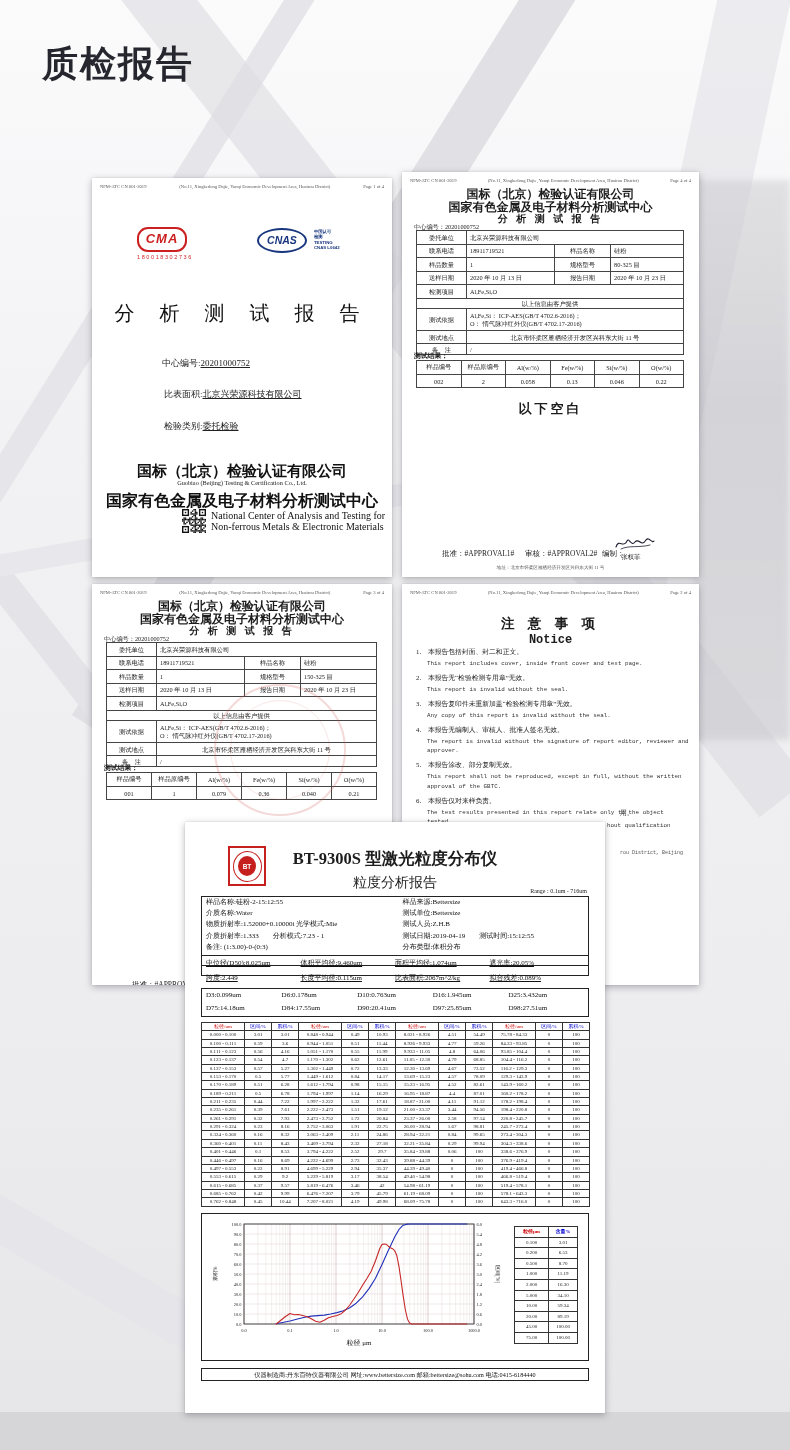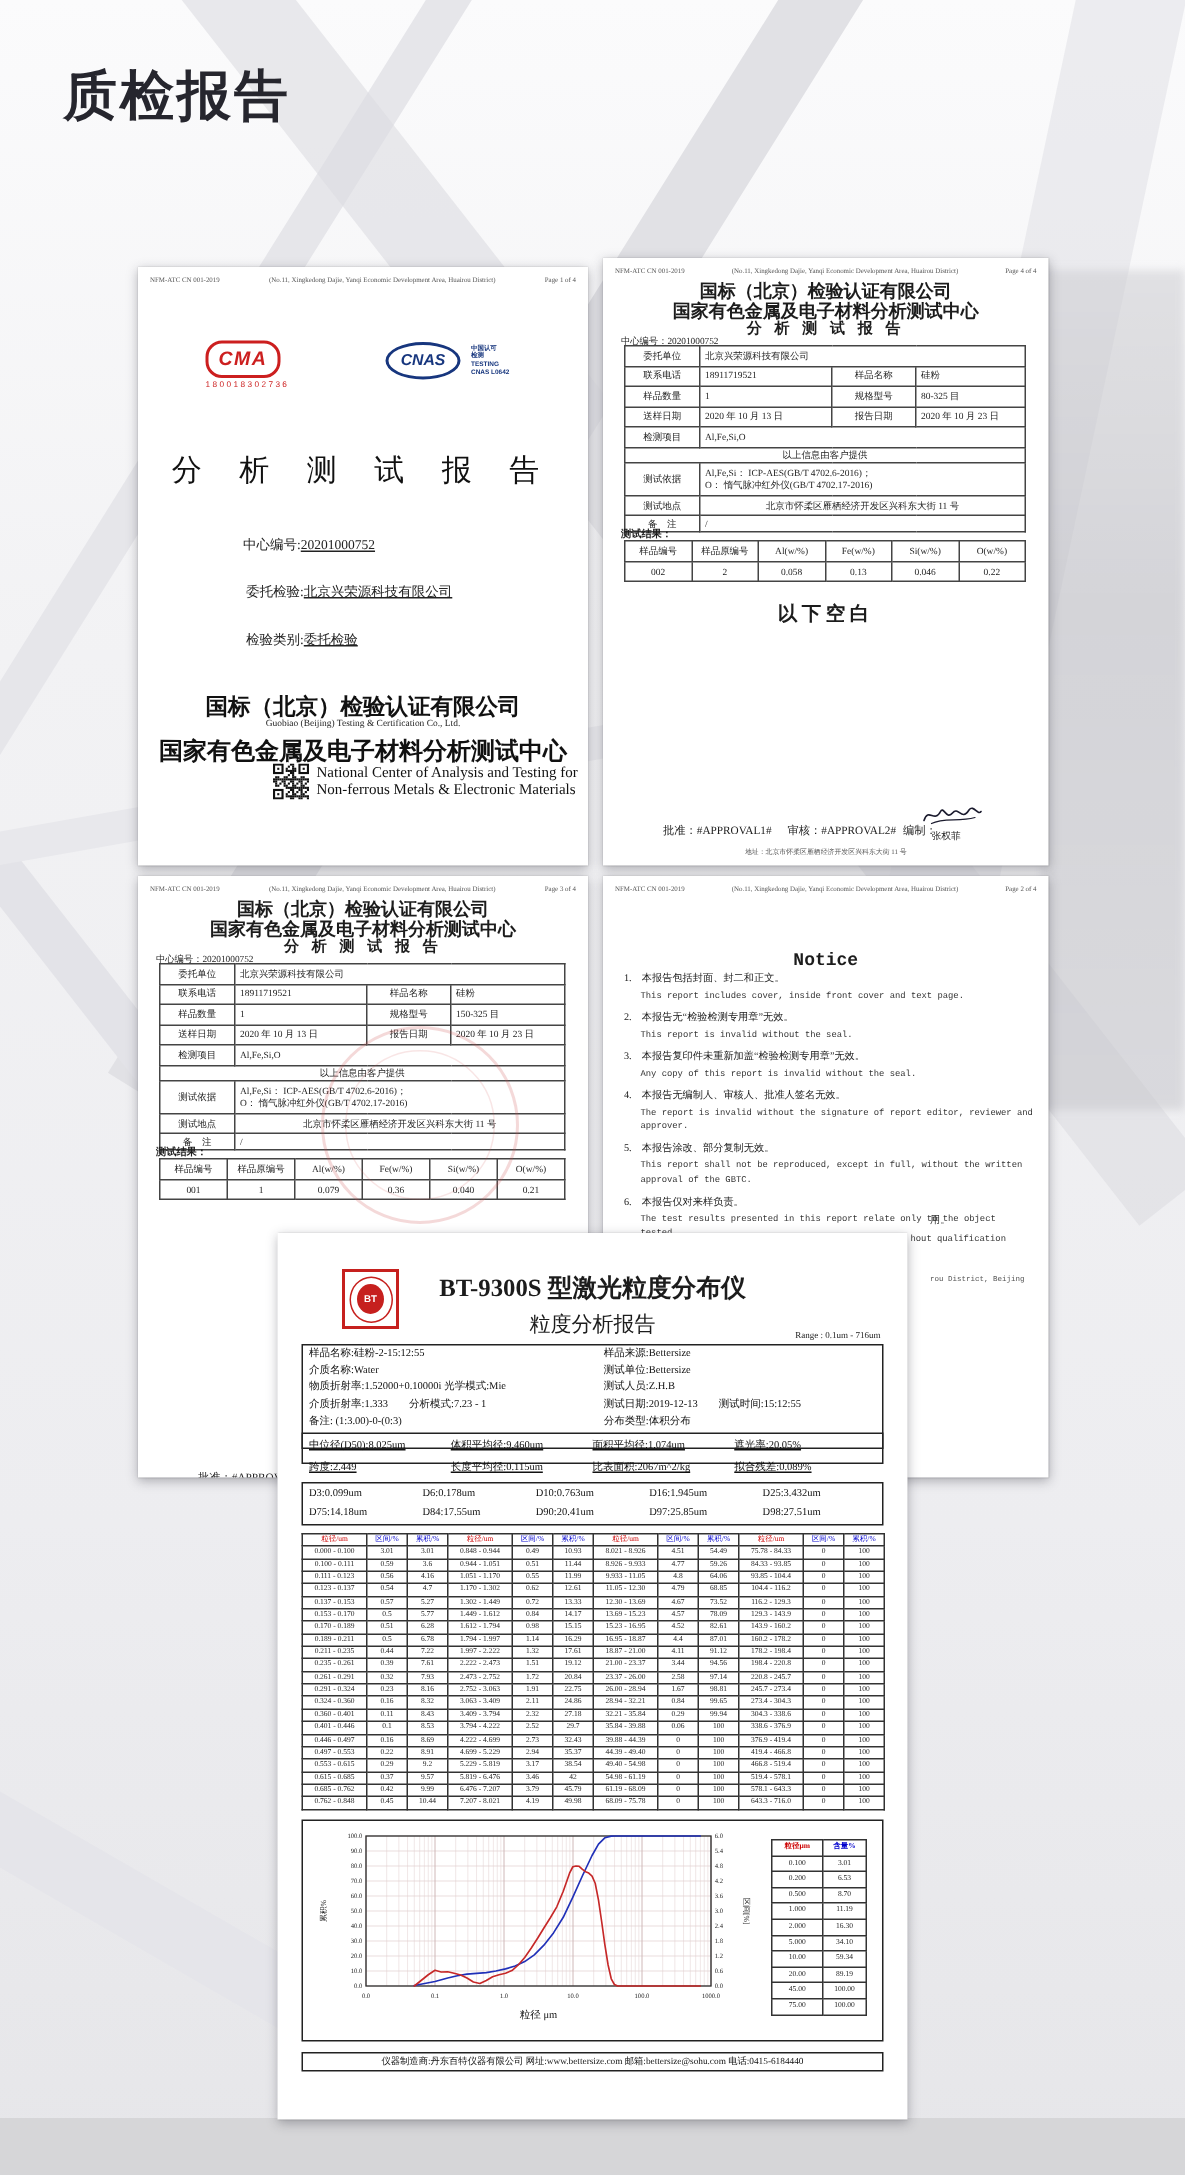--- a/index.html
+++ b/index.html
@@ -139,21 +139,21 @@
       <div class="cnas-oval">CNAS</div>
       <div class="cnas-side">
         <div>中国认可</div>
         <div>检测</div>
         <div>TESTING</div>
         <div>CNAS L0642</div>
       </div>
     </div>
     <div class="cover-title">分 析 测 试 报 告</div>
     <div class="cover-line cl-no"><span>中心编号:</span><span class="u">20201000752</span></div>
-    <div class="cover-line cl-client"><span>委托检验:</span><span class="u">北京兴荣源科技有限公司</span></div>
+    <div class="cover-line cl-client"><span>比表面积:</span><span class="u">北京兴荣源科技有限公司</span></div>
     <div class="cover-line cl-cat"><span>检验类别:</span><span class="u">委托检验</span></div>
     <div class="cover-company">国标（北京）检验认证有限公司</div>
     <div class="cover-company-en">Guobiao (Beijing) Testing &amp; Certification Co., Ltd.</div>
     <div class="cover-center">国家有色金属及电子材料分析测试中心</div>
     <div class="cover-nat">
       <svg class="qr" id="qr-svg" viewBox="0 0 17 17">
           <rect x="8" y="0" width="1" height="1" fill="#111"></rect>
           <rect x="9" y="0" width="1" height="1" fill="#111"></rect>
           <rect x="7" y="1" width="1" height="1" fill="#111"></rect>
           <rect x="9" y="1" width="1" height="1" fill="#111"></rect>
@@ -477,20 +477,21 @@
      </div>
      <div class="seal-ring"></div>
     </section>
 
   <section class="doc doc-notice">
     <div class="tiny-head">
       <span>NFM-ATC CN 001-2019</span>
       <span>(No.11, Xingkedong Dajie, Yanqi Economic Development Area, Huairou District)</span>
       <span>Page 2 of 4</span>
     </div>
+    <div class="nt-title">注 意 事 项</div>
     <div class="nt-en">Notice</div>
     <div class="nt-list" id="nt-list">
         <div class="nt-zh">1.　本报告包括封面、封二和正文。</div>
    <div class="nt-item-en">This report includes cover, inside front cover and text page.</div>
         <div class="nt-zh">2.　本报告无“检验检测专用章”无效。</div>
    <div class="nt-item-en">This report is invalid without the seal.</div>
         <div class="nt-zh">3.　本报告复印件未重新加盖“检验检测专用章”无效。</div>
    <div class="nt-item-en">Any copy of this report is invalid without the seal.</div>
         <div class="nt-zh">4.　本报告无编制人、审核人、批准人签名无效。</div>
    <div class="nt-item-en">The report is invalid without the signature of report editor, reviewer and approver.</div>
@@ -520,21 +521,21 @@
         <div class="prow">
           <span>介质名称:Water</span>
           <span>测试单位:Bettersize</span>
         </div>
         <div class="prow">
           <span>物质折射率:1.52000+0.10000i  光学模式:Mie</span>
           <span>测试人员:Z.H.B</span>
         </div>
         <div class="prow">
           <span>介质折射率:1.333　　分析模式:7.23 - 1</span>
-          <span>测试日期:2019-12-13　　测试时间:15:12:55</span>
+          <span>测试日期:2019-04-19　　测试时间:15:12:55</span>
         </div>
         <div class="prow">
           <span>备注:  (1:3.00)-0-(0:3)</span>
           <span>分布类型:体积分布</span>
         </div>
       </div>
     <div class="pbox pbox2" id="pbox2">
         <div class="prow">
           <span>中位径(D50):8.025um</span>
           <span>体积平均径:9.460um</span>

